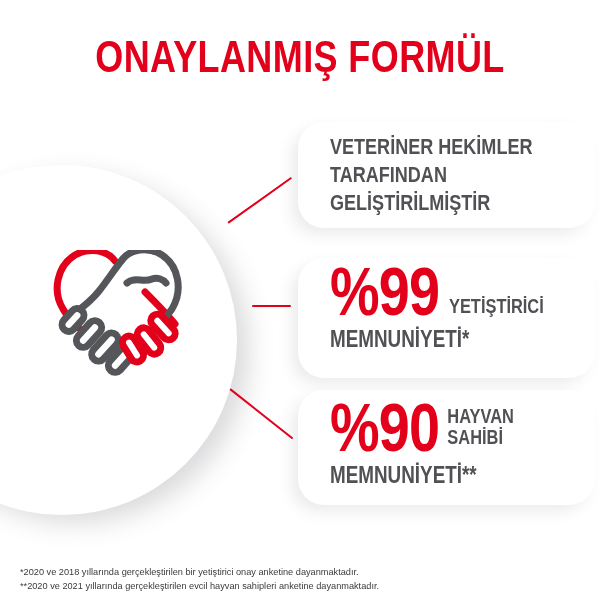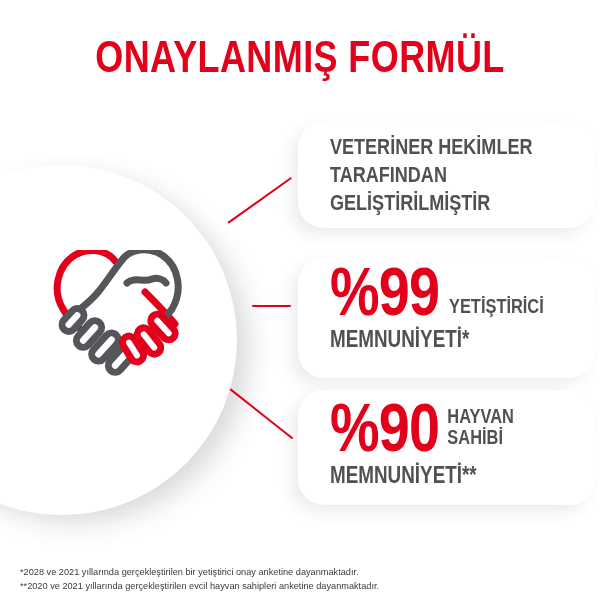--- a/index.html
+++ b/index.html
@@ -158,15 +158,15 @@
     <span class="stat-value">%90</span>
     <span class="stat-side stat-side-stack">
       <span>HAYVAN</span>
       <span>SAHİBİ</span>
     </span>
   </div>
   <div class="stat-caption">MEMNUNİYETİ**</div>
 </div>
 
 <div class="footnotes">
-  <div>*2028 ve 2021 yıllarında gerçekleştirilen bir yetiştirici onay anketine dayanmaktadır.</div>
+  <div>*2020 ve 2018 yıllarında gerçekleştirilen bir yetiştirici onay anketine dayanmaktadır.</div>
   <div>**2020 ve 2021 yıllarında gerçekleştirilen evcil hayvan sahipleri anketine dayanmaktadır.</div>
 </div>
 
 </body></html>

